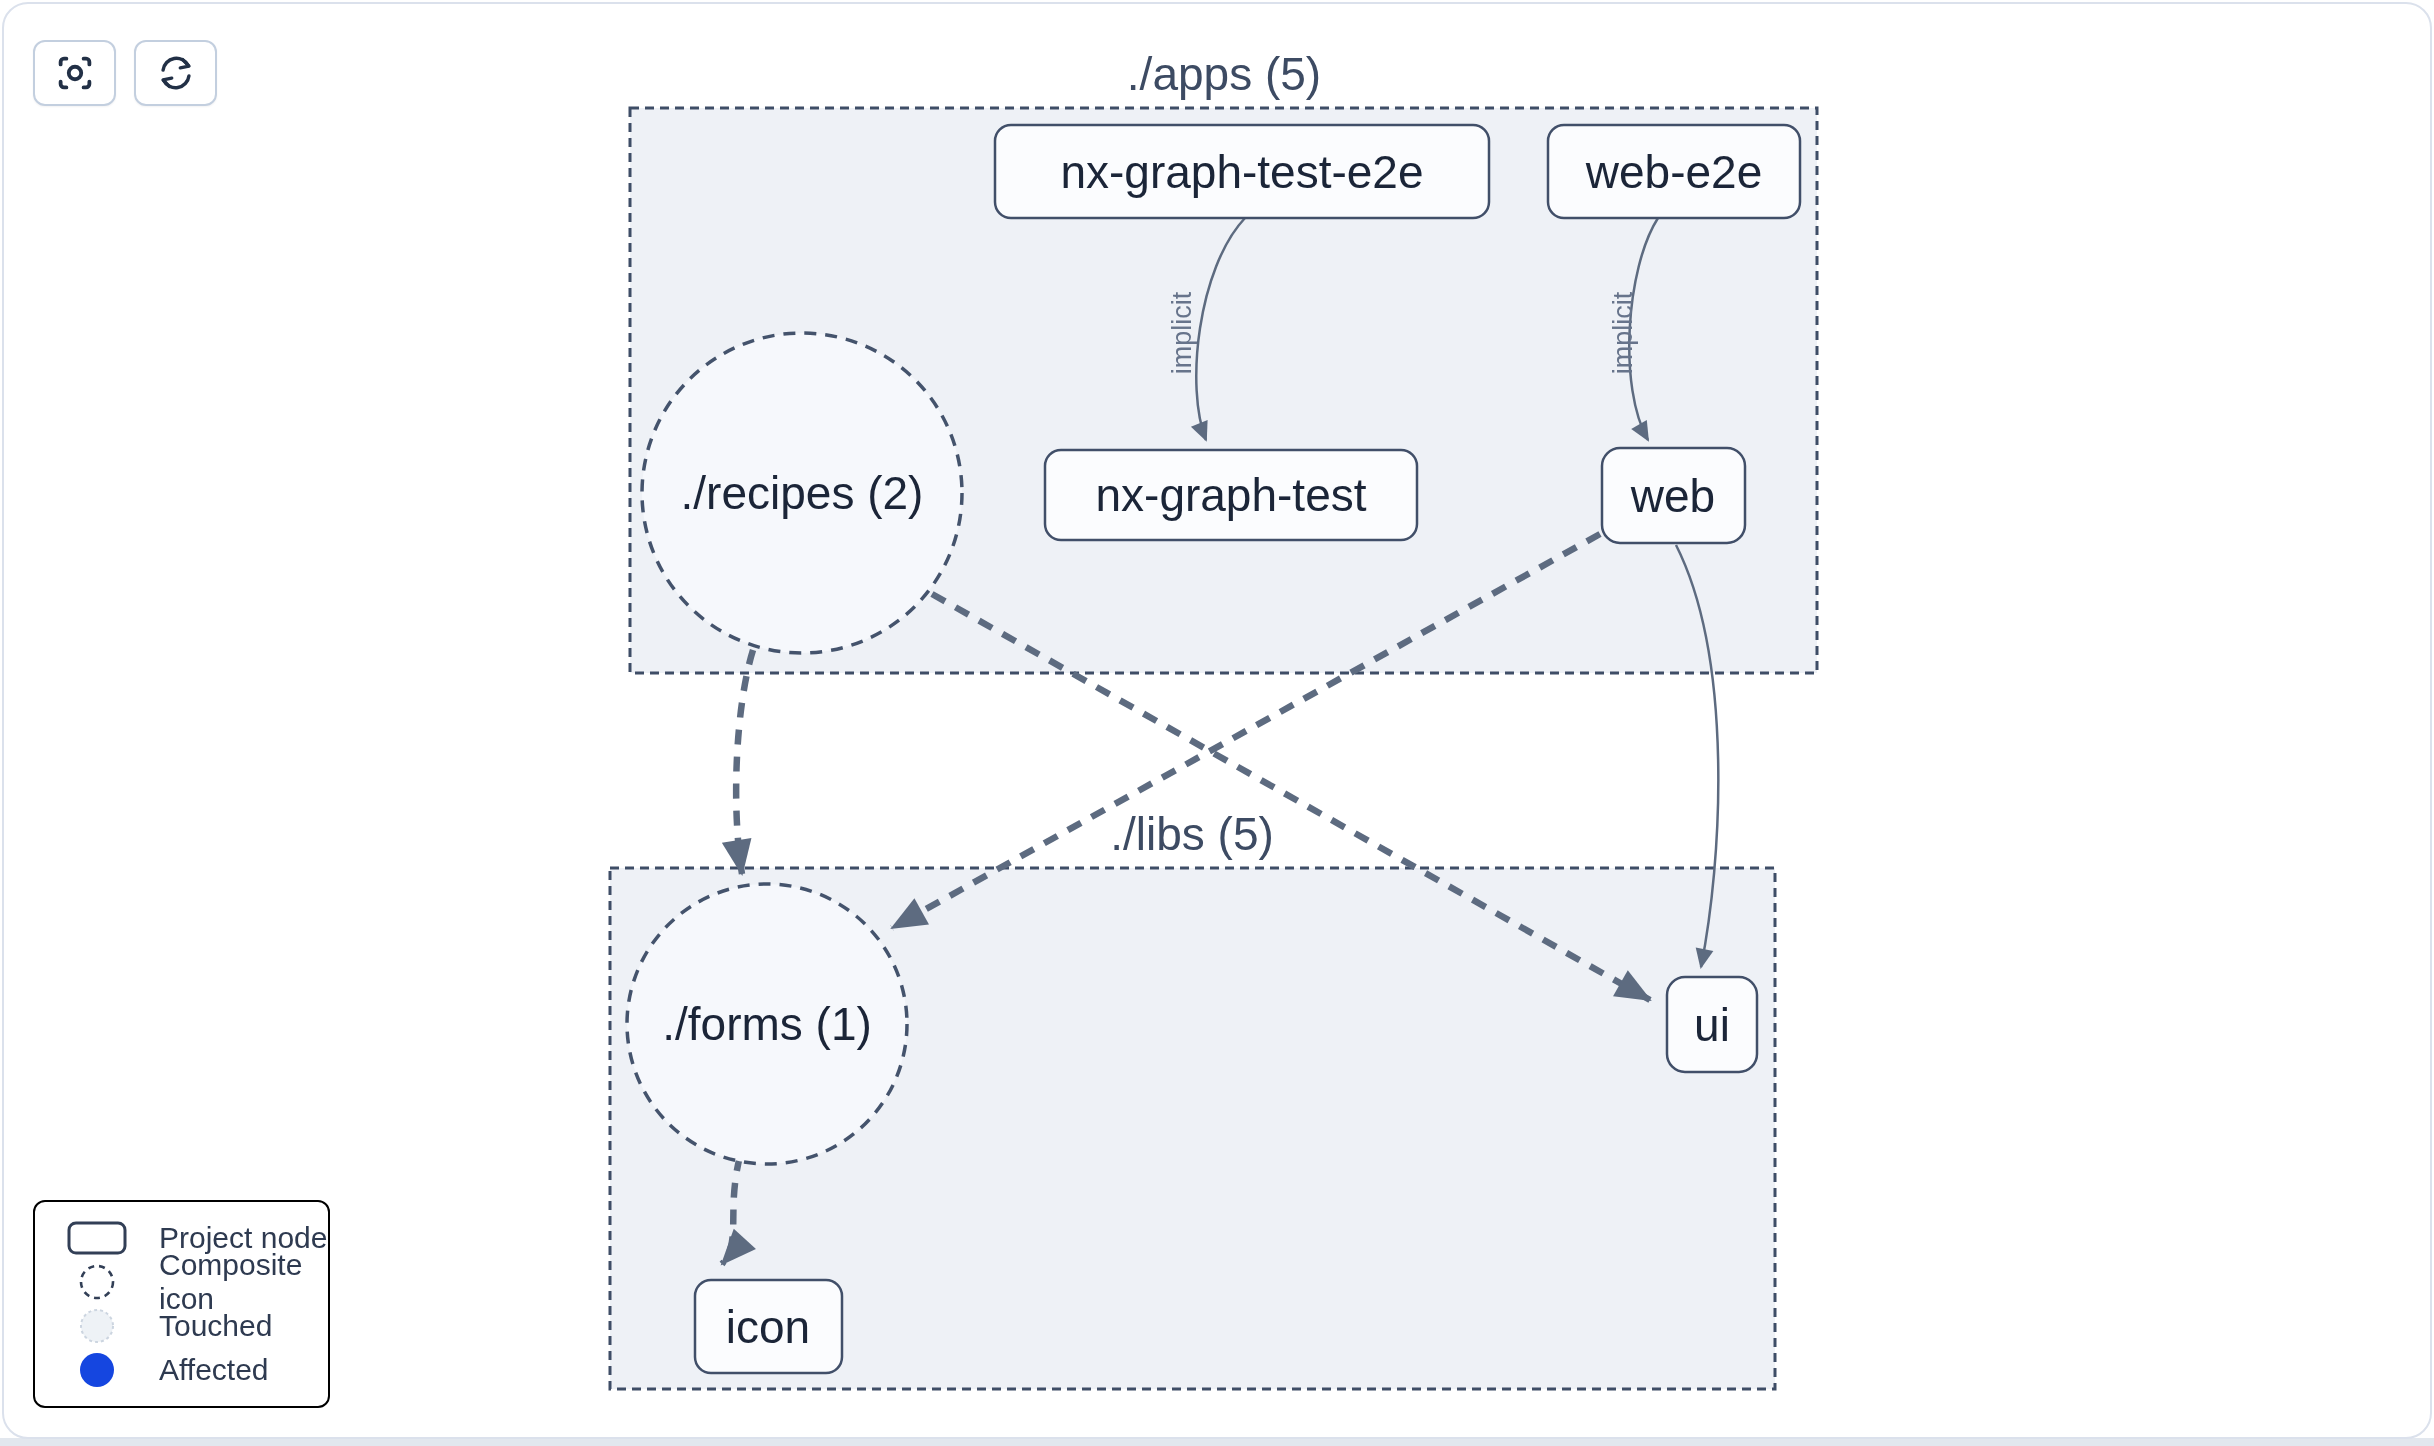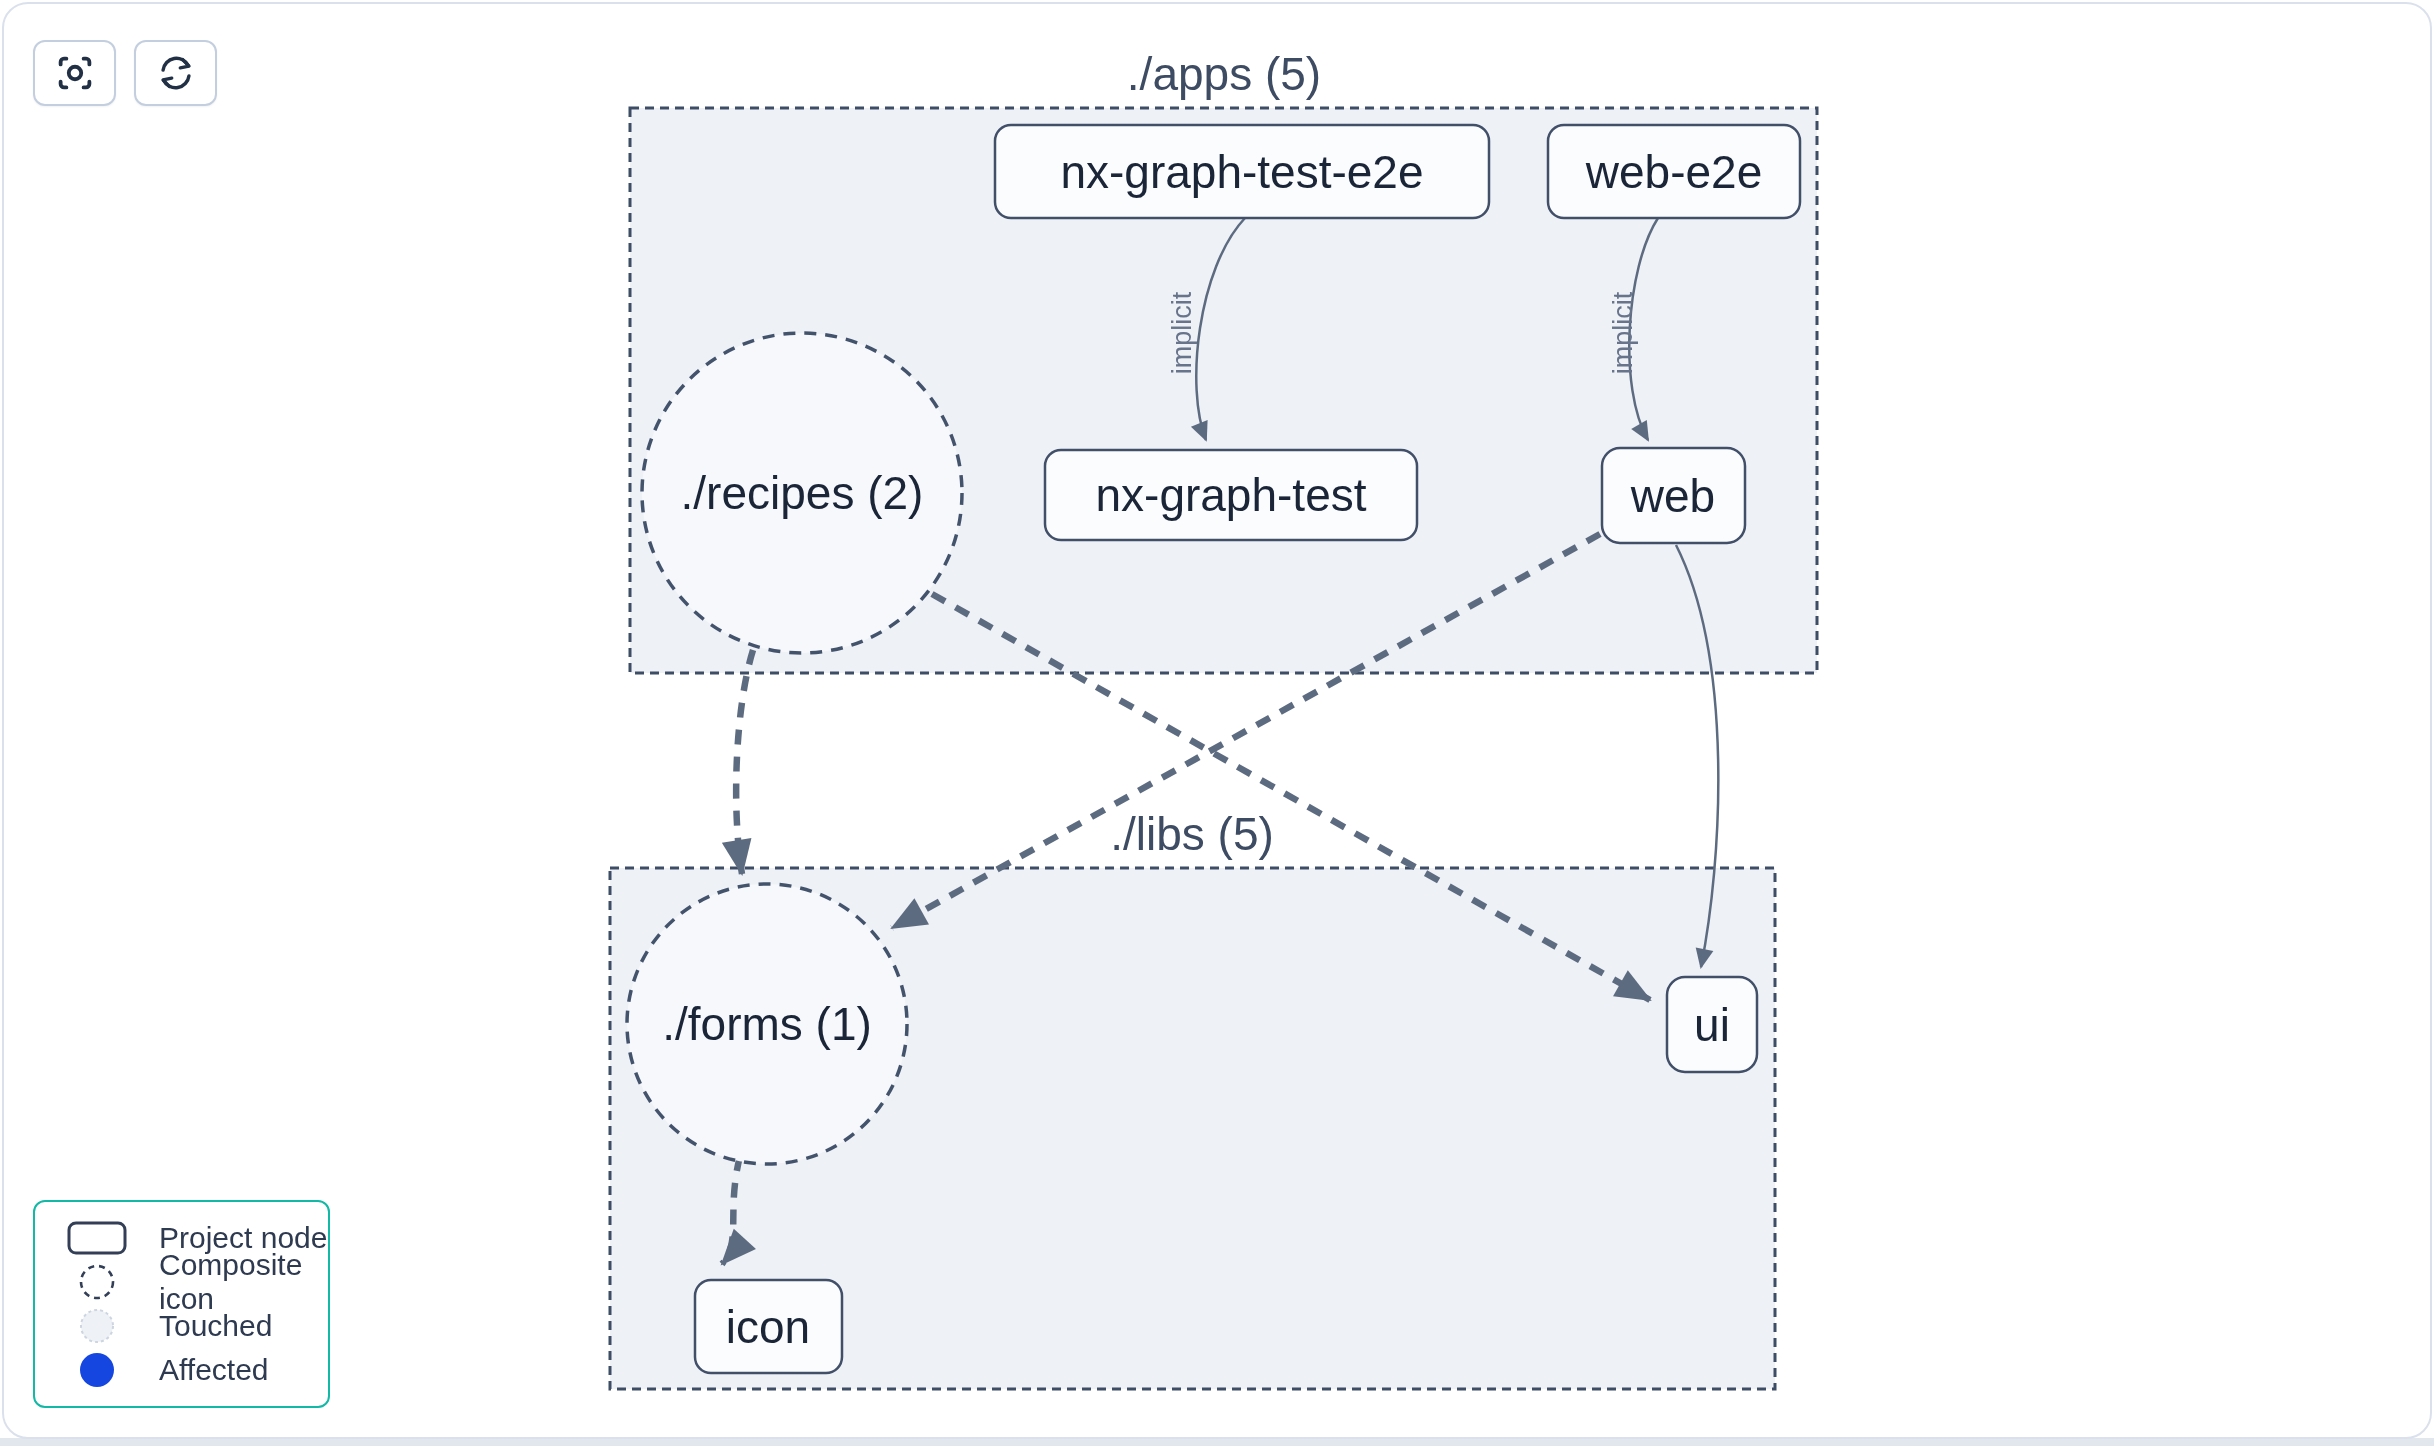--- a/index.html
+++ b/index.html
@@ -17,21 +17,21 @@
   .group-rect { fill:#eef1f6; stroke:#3e4d66; stroke-width:3; stroke-dasharray:9 6; }
   .group-label { font-size:46px; fill:#3d4b63; text-anchor:middle; }
   .node-rect { fill:#fbfcfe; stroke:#414f69; stroke-width:2.5; }
   .node-label { font-size:46px; fill:#1b2538; text-anchor:middle; }
   .composite-circle { fill:#f6f8fc; stroke:#44536c; stroke-width:3.5; stroke-dasharray:12 9; }
   .edge-thin { fill:none; stroke:#5d6b80; stroke-width:2.5; }
   .edge-thick { fill:none; stroke:#5d6b80; stroke-width:6.5; stroke-dasharray:15 12; }
   .edge-label { font-size:27px; fill:#67748b; text-anchor:middle; }
 
   .legend { position:absolute; left:33px; top:1200px; width:297px; height:208px;
-            background:#ffffff; border:2px solid #14b8a6; border-radius:12px;
+            background:#ffffff; border:2px solid #000000; border-radius:12px;
             padding:16px 0 16px 0; display:flex; flex-direction:column; justify-content:space-between; }
   .legend-row { display:flex; align-items:center; height:40px; }
   .legend-icon { width:124px; display:flex; justify-content:center; align-items:center; flex:0 0 124px; }
   .legend-text { font-size:30px; color:#2e3a50; }
 </style>
 </head>
 <body>
 
 <div class="bottom-strip"></div>
 <div class="page-card"></div>

